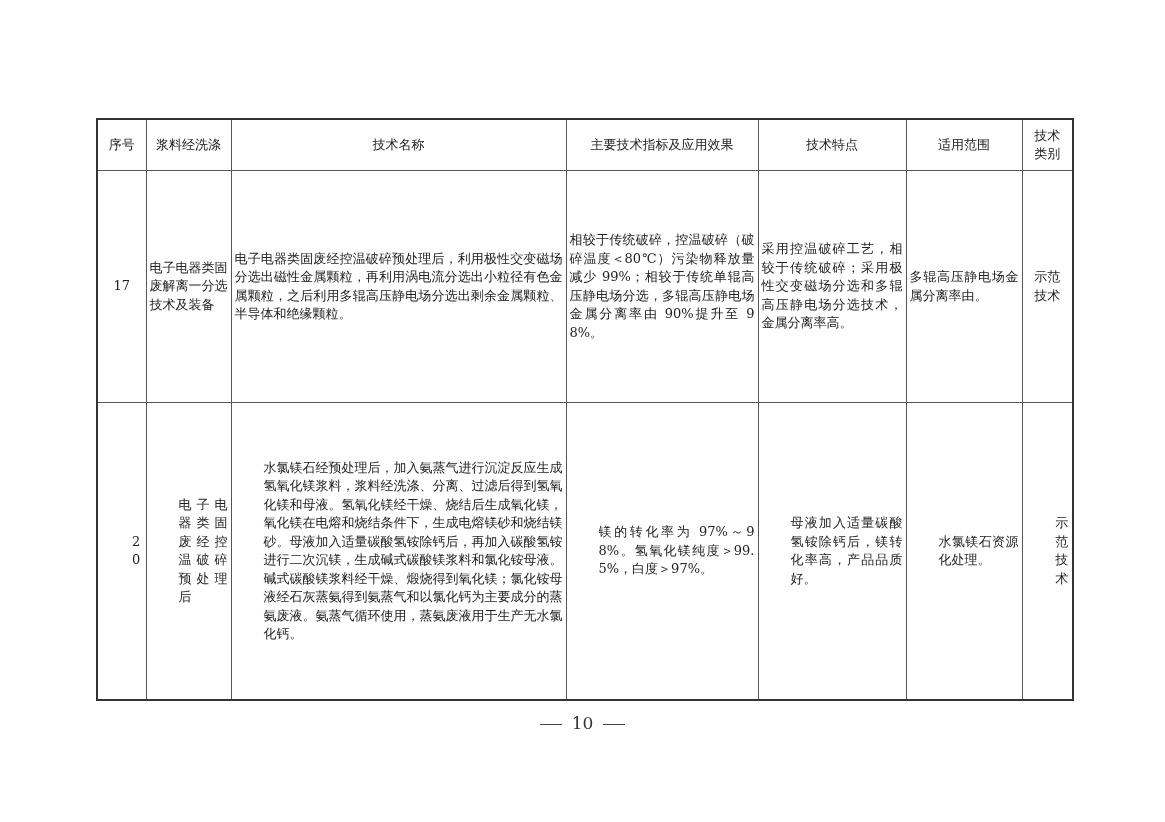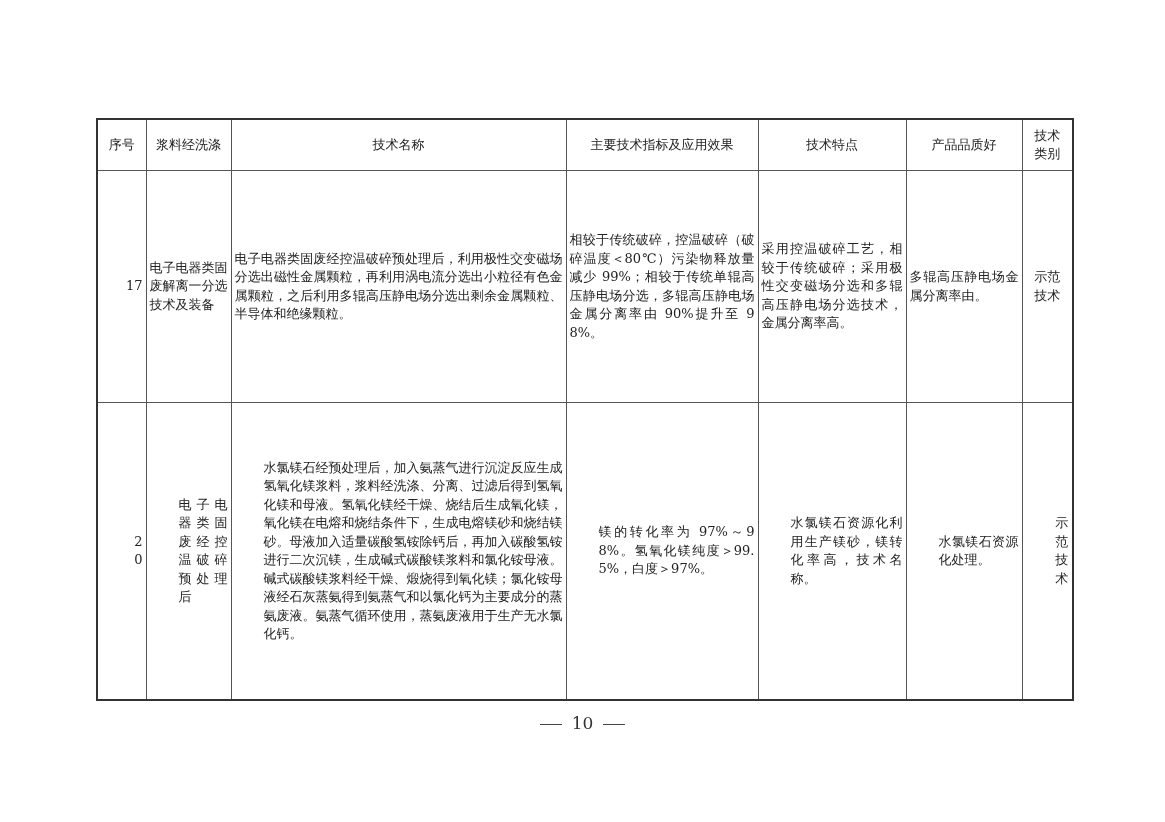--- a/index.html
+++ b/index.html
@@ -43,21 +43,21 @@
       font-weight: normal;
       text-align: center;
       height: 50px;
       font-size: 13px;
       color: #222;
     }
     td.center { text-align: center; }
     td.justify { text-align: justify; }
     tr.row-17 td { height: 231px; }
     tr.row-18 td { height: 296px; padding-left: 32px; }
-    td.seq { font-size: 13px; text-align: right; }
+    td.seq { font-size: 13px; }
     .page-number {
       position: absolute;
       left: 0;
       width: 1165px;
       top: 713px;
       text-align: center;
       font-size: 17px;
       color: #333;
     }
     .page-number .dash {
@@ -83,21 +83,21 @@
       <col style="width:116px">
       <col style="width:51px">
     </colgroup>
     <thead>
       <tr>
         <th>序号</th>
         <th>浆料经洗涤</th>
         <th>技术名称</th>
         <th>主要技术指标及应用效果</th>
         <th>技术特点</th>
-        <th>产品品质好</th>
+        <th>适用范围</th>
         <th>
           <span>技术</span><br>
           <span>类别</span>
         </th>
       </tr>
     </thead>
     <tbody>
       <tr class="row-17">
         <td class="center seq">17</td>
         <td class="justify">电子电器类固废解离一分选技术及装备</td>
@@ -108,21 +108,21 @@
         <td class="center">
           <span>示范</span><br>
           <span>技术</span>
         </td>
       </tr>
       <tr class="row-18">
         <td class="center seq">20</td>
         <td class="justify">电子电器类固废经控温破碎预处理后</td>
         <td class="justify">水氯镁石经预处理后，加入氨蒸气进行沉淀反应生成氢氧化镁浆料，浆料经洗涤、分离、过滤后得到氢氧化镁和母液。氢氧化镁经干燥、烧结后生成氧化镁，氧化镁在电熔和烧结条件下，生成电熔镁砂和烧结镁砂。母液加入适量碳酸氢铵除钙后，再加入碳酸氢铵进行二次沉镁，生成碱式碳酸镁浆料和氯化铵母液。碱式碳酸镁浆料经干燥、煅烧得到氧化镁；氯化铵母液经石灰蒸氨得到氨蒸气和以氯化钙为主要成分的蒸氨废液。氨蒸气循环使用，蒸氨废液用于生产无水氯化钙。</td>
         <td class="justify">镁的转化率为 97%～98%。氢氧化镁纯度＞99.5%，白度＞97%。</td>
-        <td class="justify">水氯镁石资源化利用生产镁砂，镁转化率高，技术名称。</td>
+        <td class="justify">母液加入适量碳酸氢铵除钙后，镁转化率高，产品品质好。</td>
         <td class="justify">水氯镁石资源化处理。</td>
         <td class="center">
           <span>示范</span><br>
           <span>技术</span>
         </td>
       </tr>
     </tbody>
   </table>
 
   <div class="page-number">

